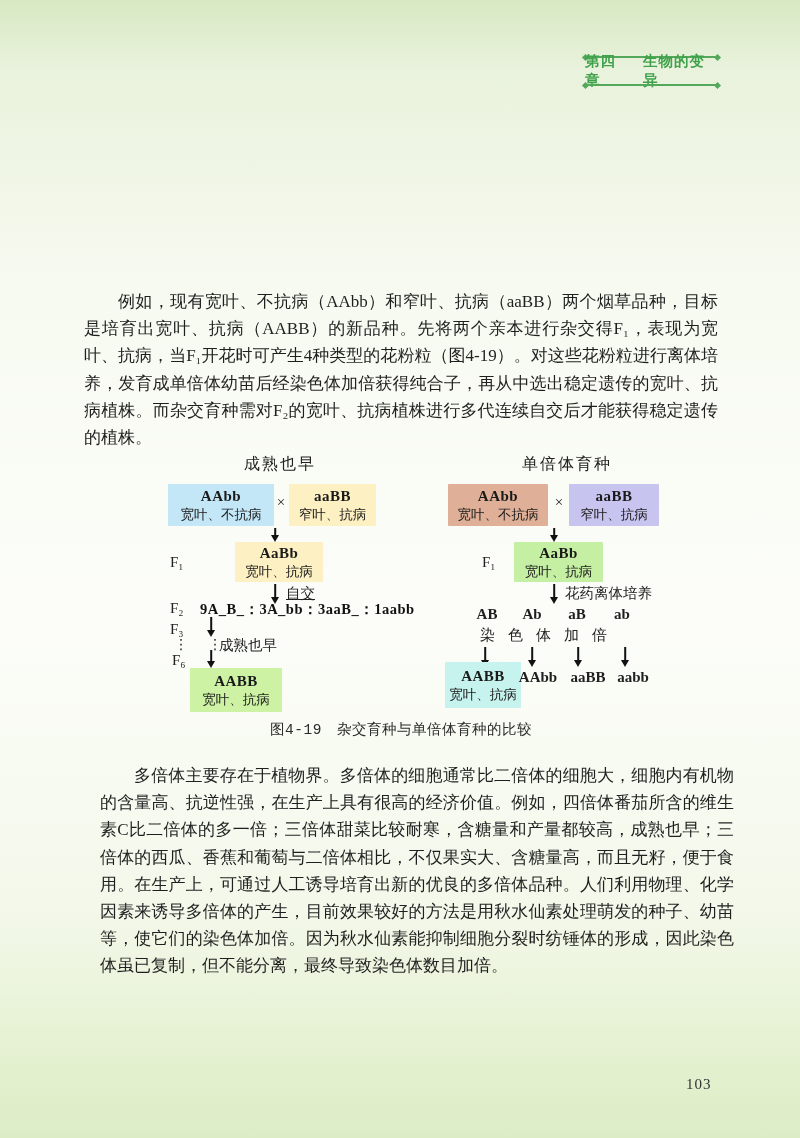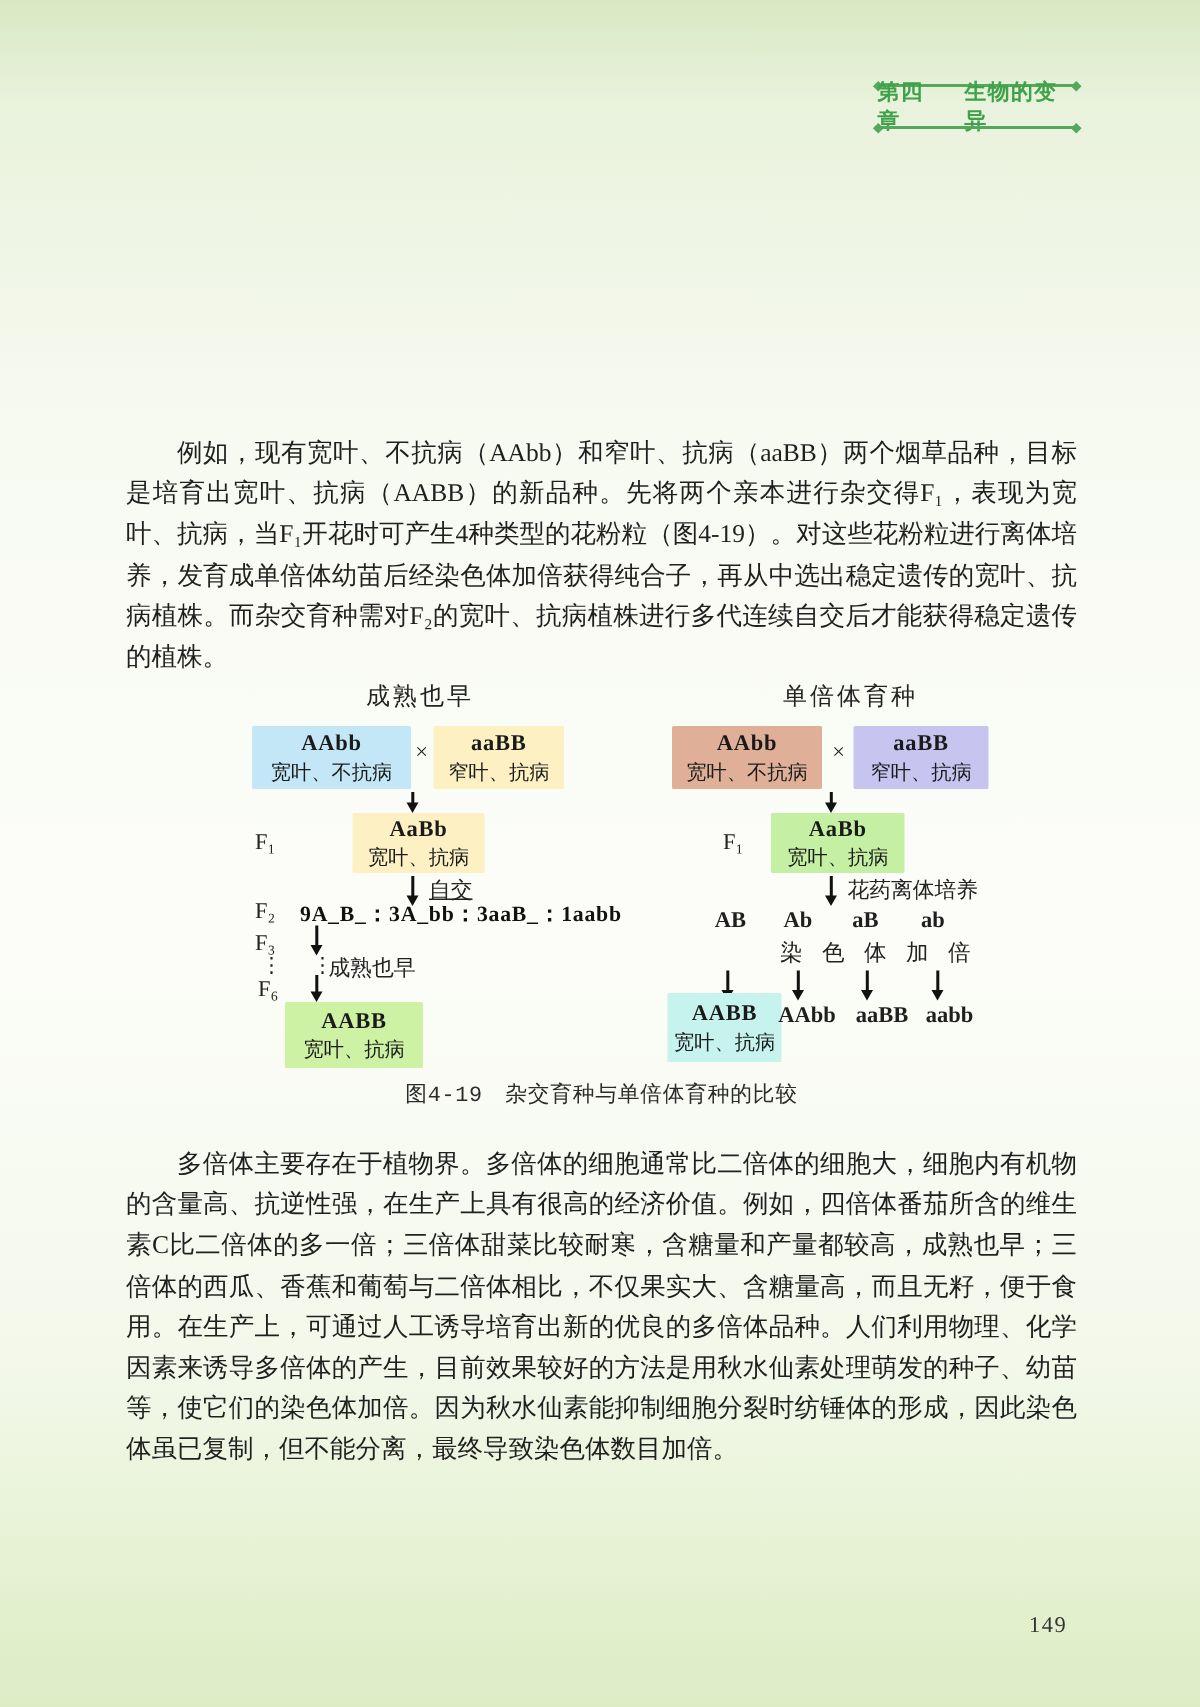--- a/index.html
+++ b/index.html
@@ -25,38 +25,38 @@
     font-size:14.5px;font-weight:bold;color:#3fa24a;letter-spacing:1px;
   }
   
   .body{
     position:absolute;left:84px;width:634px;margin:0;
     font-size:17px;line-height:27.2px;text-align:justify;
   }
   .indent{text-indent:2em;}
   .p1{top:116px;}
   .p2{top:288px;}
-  .p3{top:762px;}
+  .p3{top:762px;margin-left:16px;}
   
   #diagram{position:absolute;left:80px;top:452px;width:640px;height:272px;font-size:15px;}
   .abs{position:absolute;}
   .dg-title{font-size:16px;color:#222;text-align:center;letter-spacing:2px;}
   .gbox{
     position:absolute;display:flex;flex-direction:column;align-items:center;justify-content:center;
     border-radius:1px;color:#1a1a1a;
   }
   .geno{font-weight:bold;font-size:15px;line-height:19px;letter-spacing:0.5px;}
   .pheno{font-size:13.5px;line-height:18px;}
   .cross{font-size:15px;color:#222;text-align:center;width:18px;}
   .flabel{font-size:15px;color:#222;}
   .ratio{font-weight:bold;font-size:14.5px;letter-spacing:0.5px;color:#111;white-space:nowrap;}
   .steplabel{font-size:14.5px;color:#222;white-space:nowrap;}
   .gamete{font-weight:bold;font-size:15px;text-align:center;width:36px;}
   .resgeno{font-weight:bold;font-size:15px;text-align:center;width:46px;}
-  .doubling{letter-spacing:13px;font-size:15px;color:#222;text-align:right;white-space:nowrap;}
+  .doubling{letter-spacing:13px;font-size:15px;color:#222;text-align:left;white-space:nowrap;}
   .dots{font-size:14px;line-height:7px;color:#222;letter-spacing:0;}
   .varrow{position:absolute;width:10px;}
   .varrow .shaft{position:absolute;left:50%;top:0;bottom:5px;width:1.6px;background:#111;transform:translateX(-50%);}
   .varrow .head{position:absolute;left:50%;bottom:0;width:0;height:0;transform:translateX(-50%);
     border-left:4px solid transparent;border-right:4px solid transparent;border-top:7px solid #111;}
   
   .caption{position:absolute;left:84px;top:720px;width:634px;text-align:center;font-size:14.5px;color:#2b2b2b;letter-spacing:0.5px;font-family:Liberation Mono, monospace;}
   .pagenum{position:absolute;left:686px;top:1076px;font-size:15px;color:#333;letter-spacing:1px;}
 </style>
 </head>
@@ -187,15 +187,15 @@
     <div class="abs resgeno" style="left:435px;top:217px;">AAbb</div>
     <div class="abs resgeno" style="left:485px;top:217px;">aaBB</div>
     <div class="abs resgeno" style="left:530px;top:217px;">aabb</div>
 
   </div>
 
   <div class="caption">图4-19　杂交育种与单倍体育种的比较</div>
 
   <p class="body p3 indent">多倍体主要存在于植物界。多倍体的细胞通常比二倍体的细胞大，细胞内有机物的含量高、抗逆性强，在生产上具有很高的经济价值。例如，四倍体番茄所含的维生素C比二倍体的多一倍；三倍体甜菜比较耐寒，含糖量和产量都较高，成熟也早；三倍体的西瓜、香蕉和葡萄与二倍体相比，不仅果实大、含糖量高，而且无籽，便于食用。在生产上，可通过人工诱导培育出新的优良的多倍体品种。人们利用物理、化学因素来诱导多倍体的产生，目前效果较好的方法是用秋水仙素处理萌发的种子、幼苗等，使它们的染色体加倍。因为秋水仙素能抑制细胞分裂时纺锤体的形成，因此染色体虽已复制，但不能分离，最终导致染色体数目加倍。</p>
 
-  <div class="pagenum">149</div>
+  <div class="pagenum">103</div>
 
 </div>
 
 </body></html>

